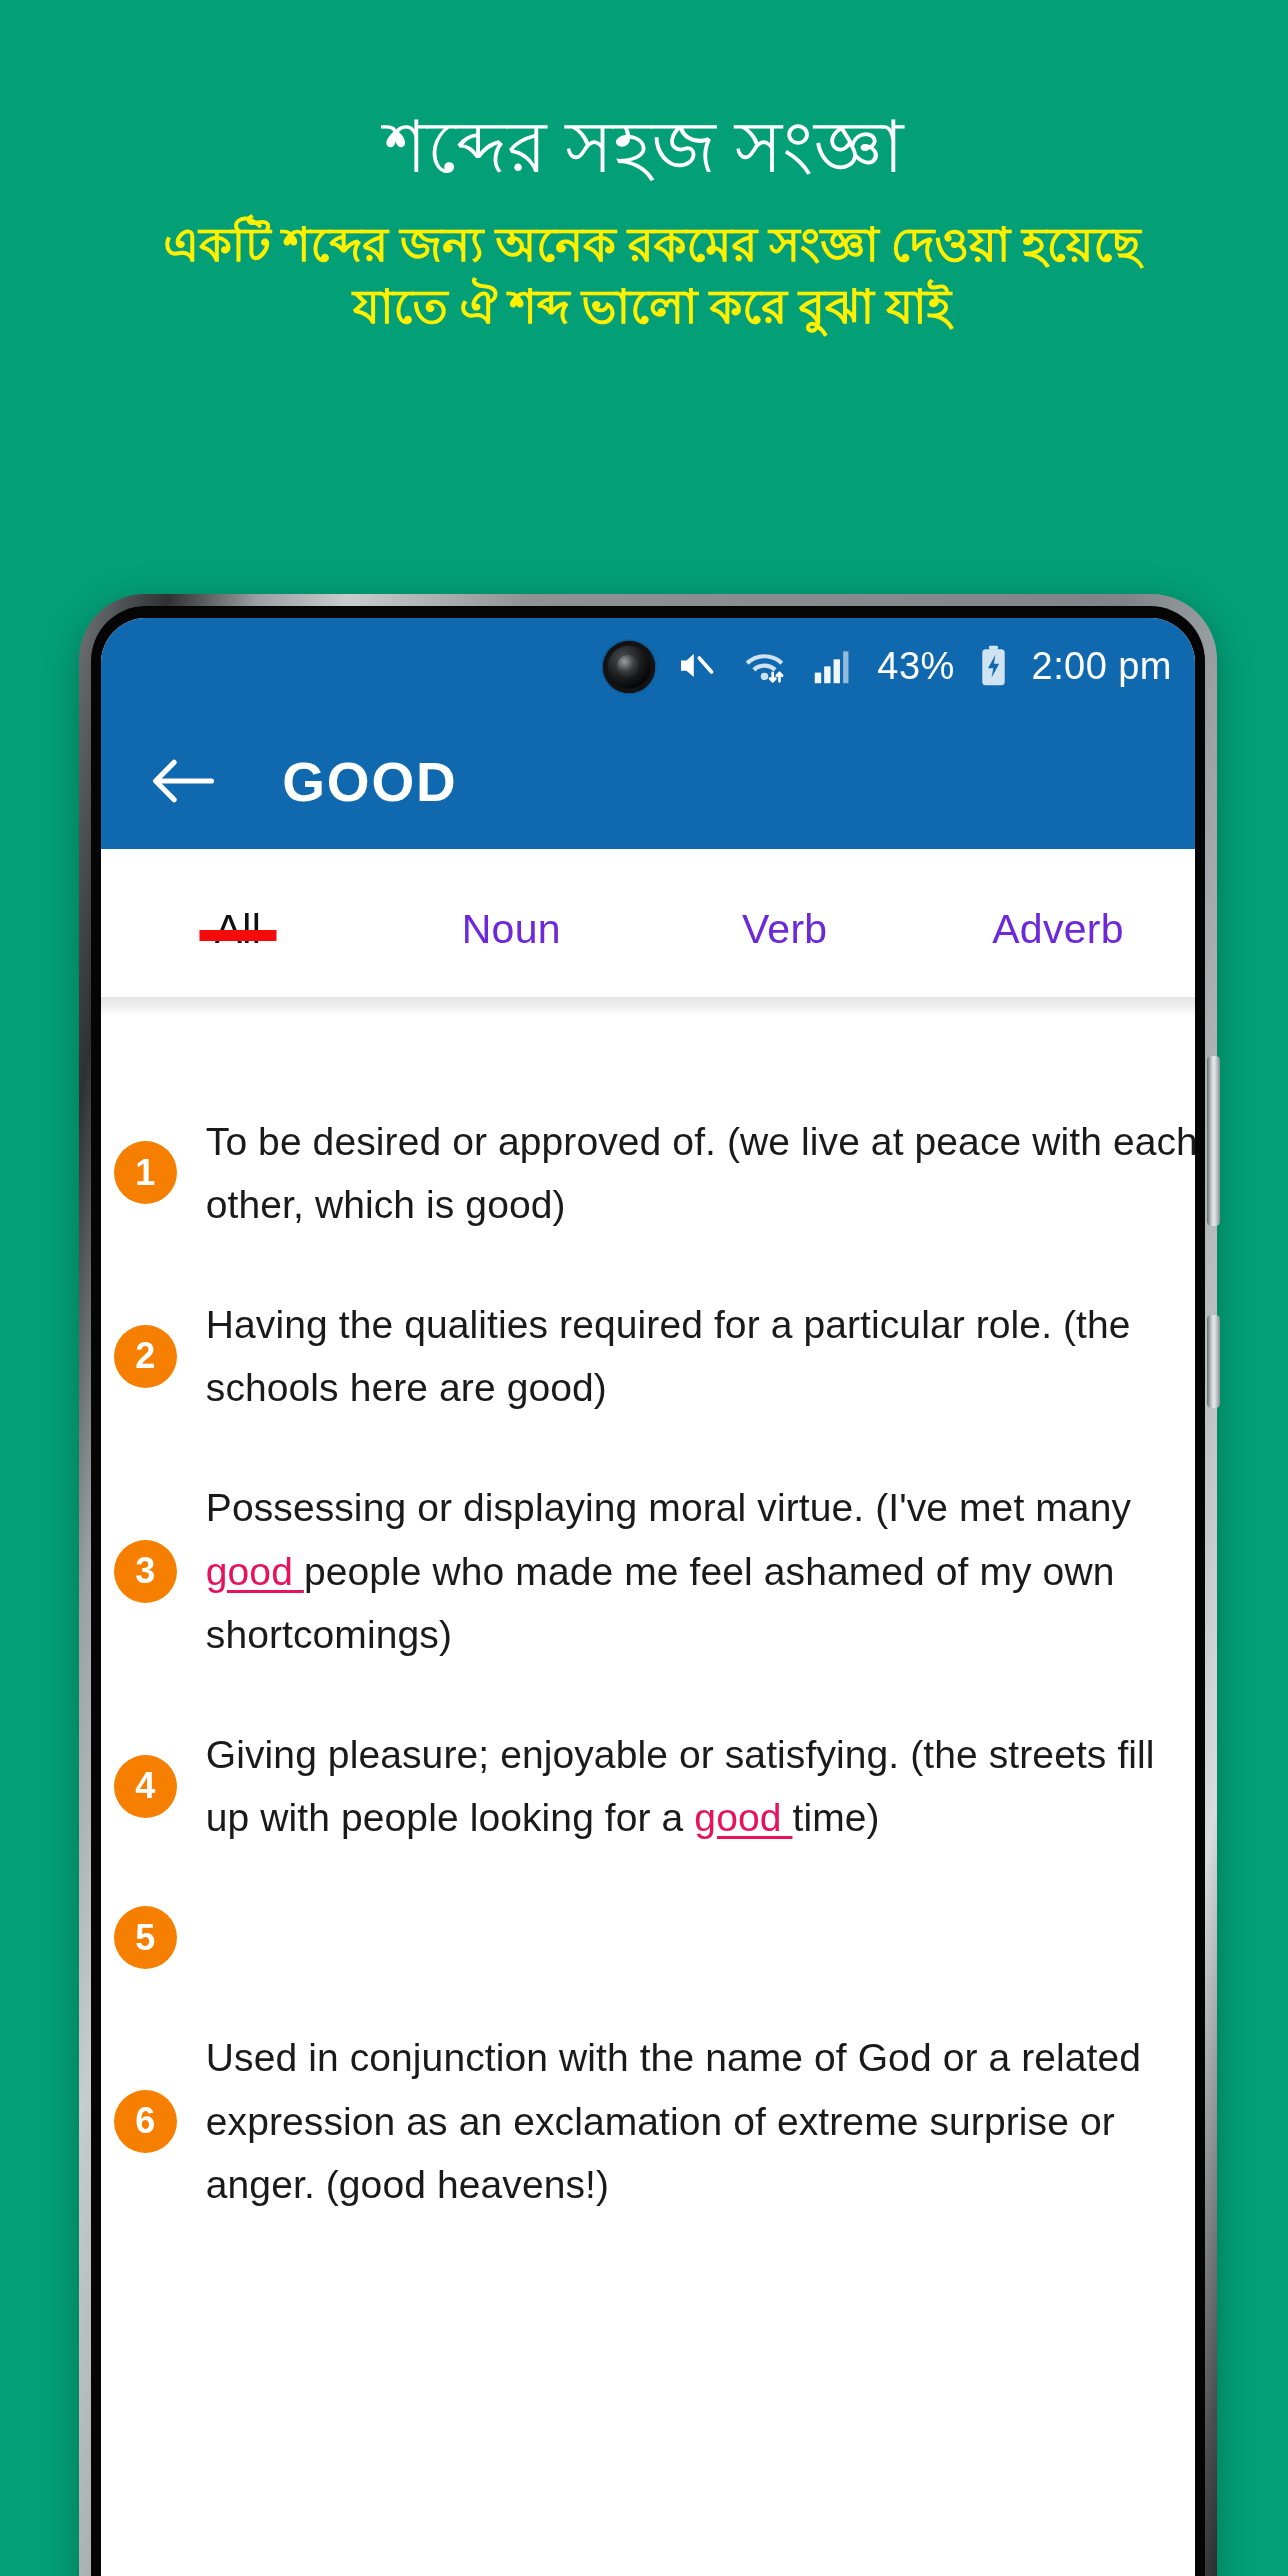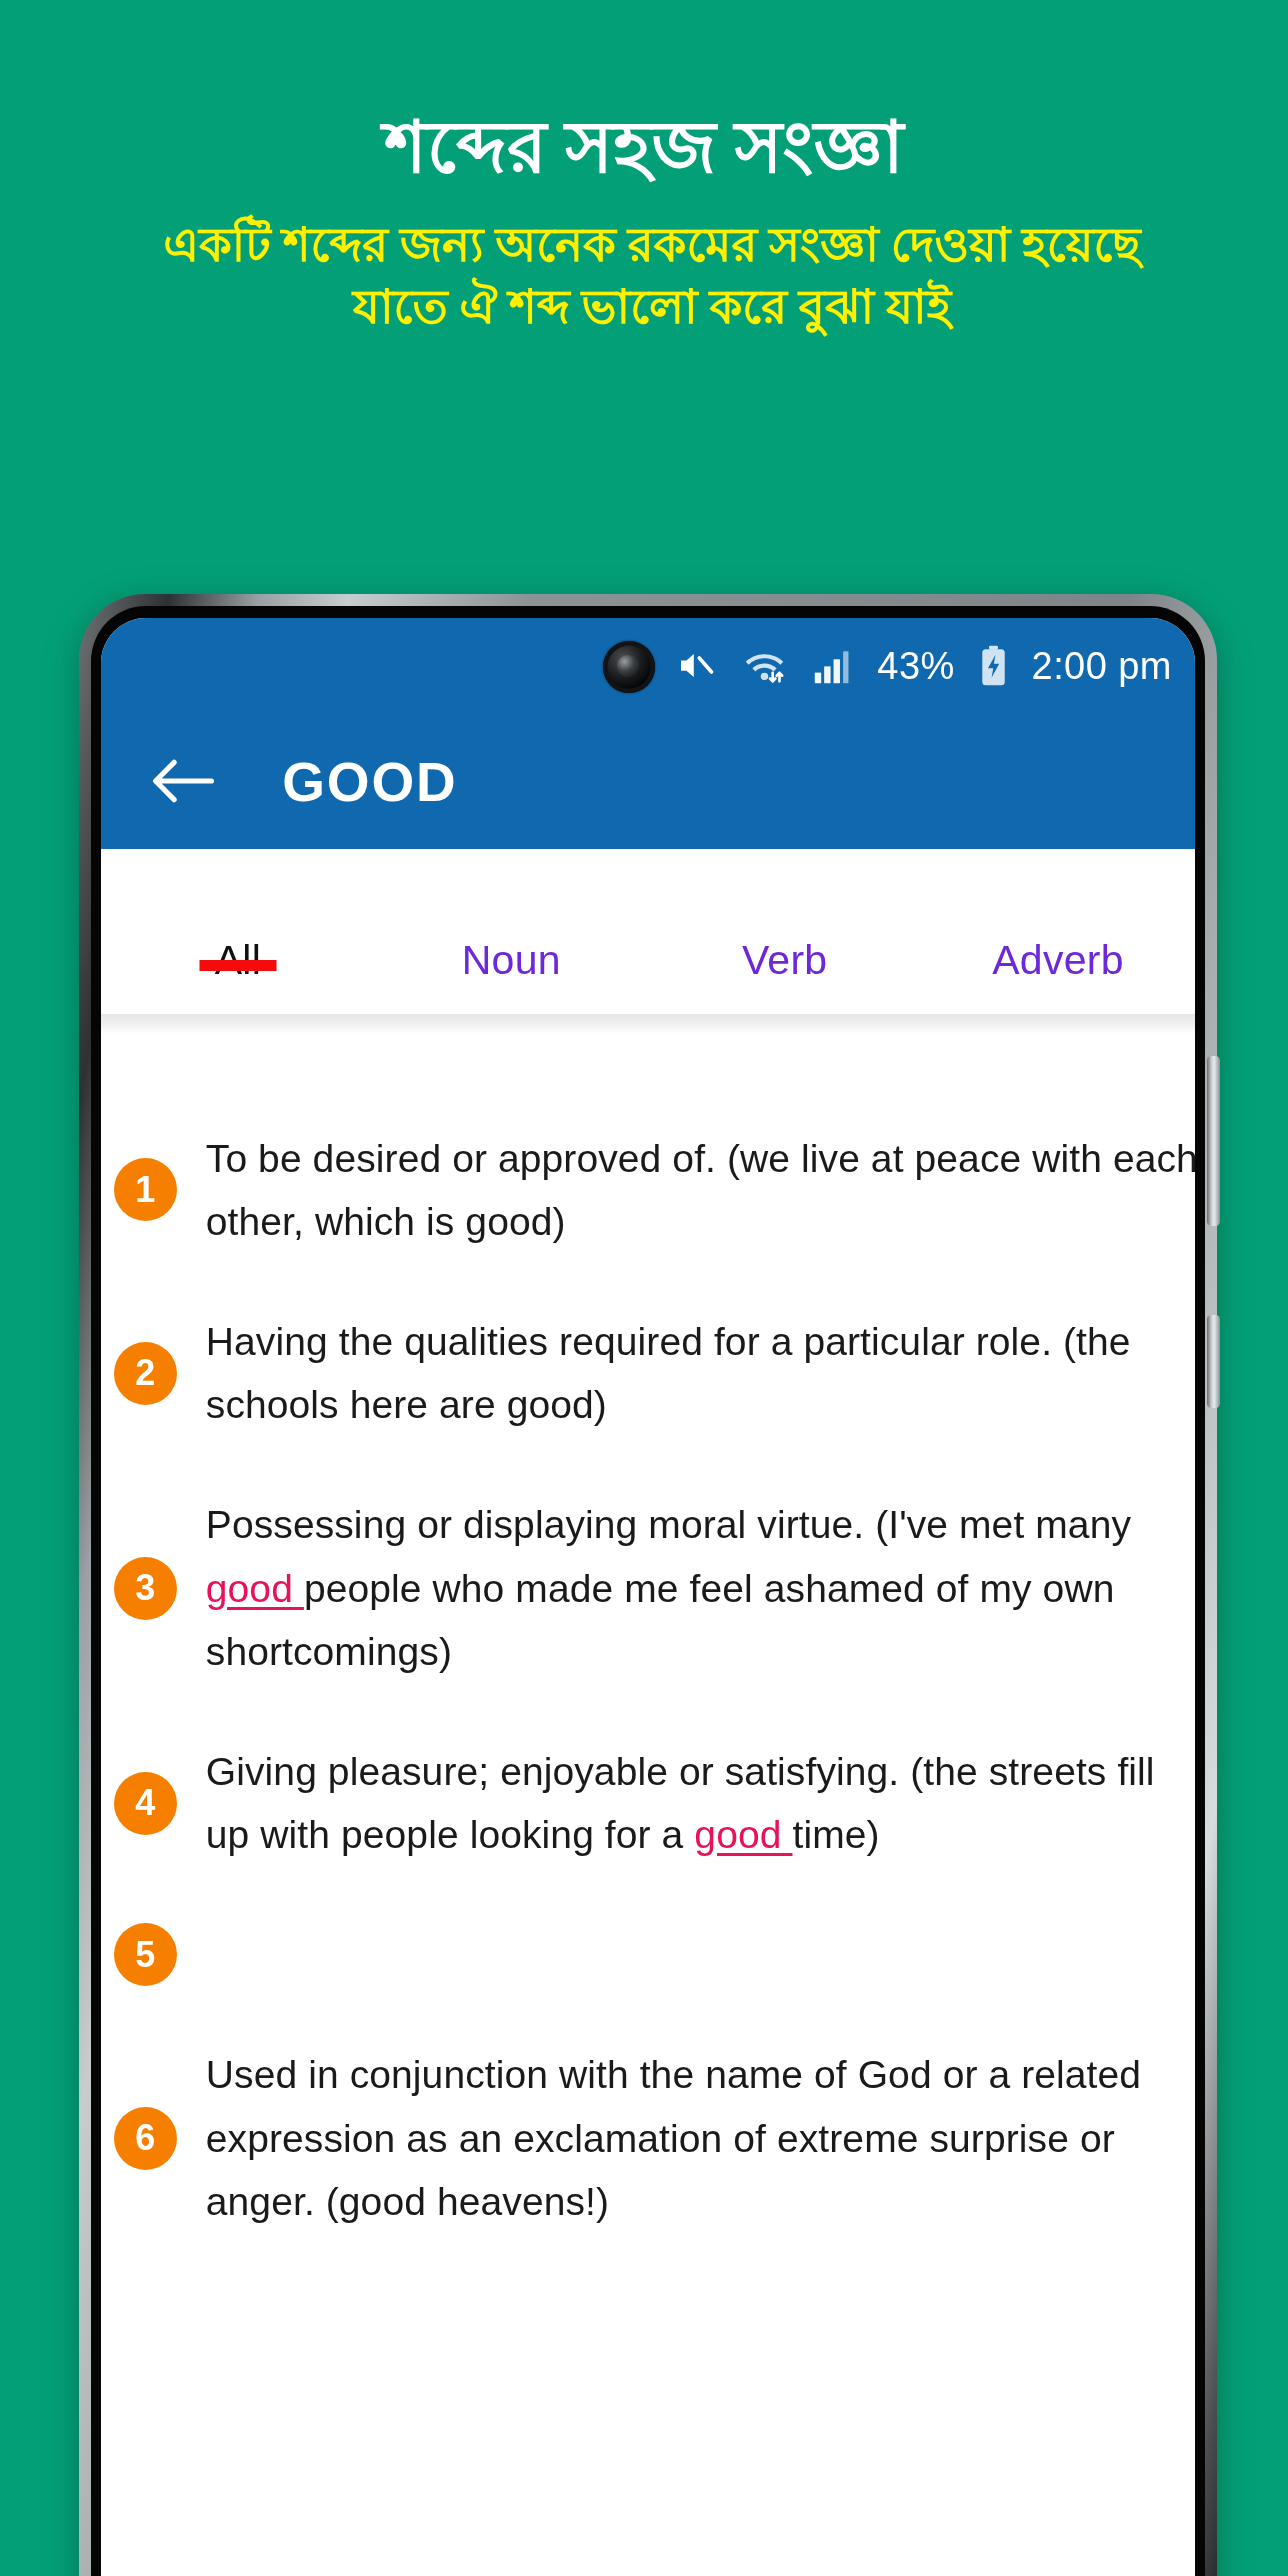--- a/index.html
+++ b/index.html
@@ -15,21 +15,21 @@
   .promo {
     position:absolute; left:0; right:0; top:0;
     padding-top:106px;
     text-align:center;
     z-index:2;
   }
   .promo-title {
     color:#ffffff;
     font-size:72px;
     line-height:1.18;
-    font-weight:700;
+    font-weight:400;
     letter-spacing:0.4px;
     font-family:"Liberation Serif", "DejaVu Serif", serif;
   }
   .promo-sub {
     margin-top:23px;
     color:#FFF000;
     font-size:47px;
     line-height:1.32;
     font-weight:700;
     padding:0 97px;
@@ -117,24 +117,24 @@
   .appbar-title {
     color:#ffffff;
     font-size:55px;
     font-weight:700;
     letter-spacing:1.8px;
     margin-left:61px;
   }
 
   
   .tabs {
-    height:165px;
+    height:148px;
     background:#ffffff;
     display:flex;
-    align-items:center;
+    align-items:flex-start;
     position:relative;
   }
   .tab {
     flex:1 1 0;
     text-align:center;
     padding-top:57px;
     font-size:41px;
     color:#6d28d9;
     cursor:pointer;
     position:relative;

